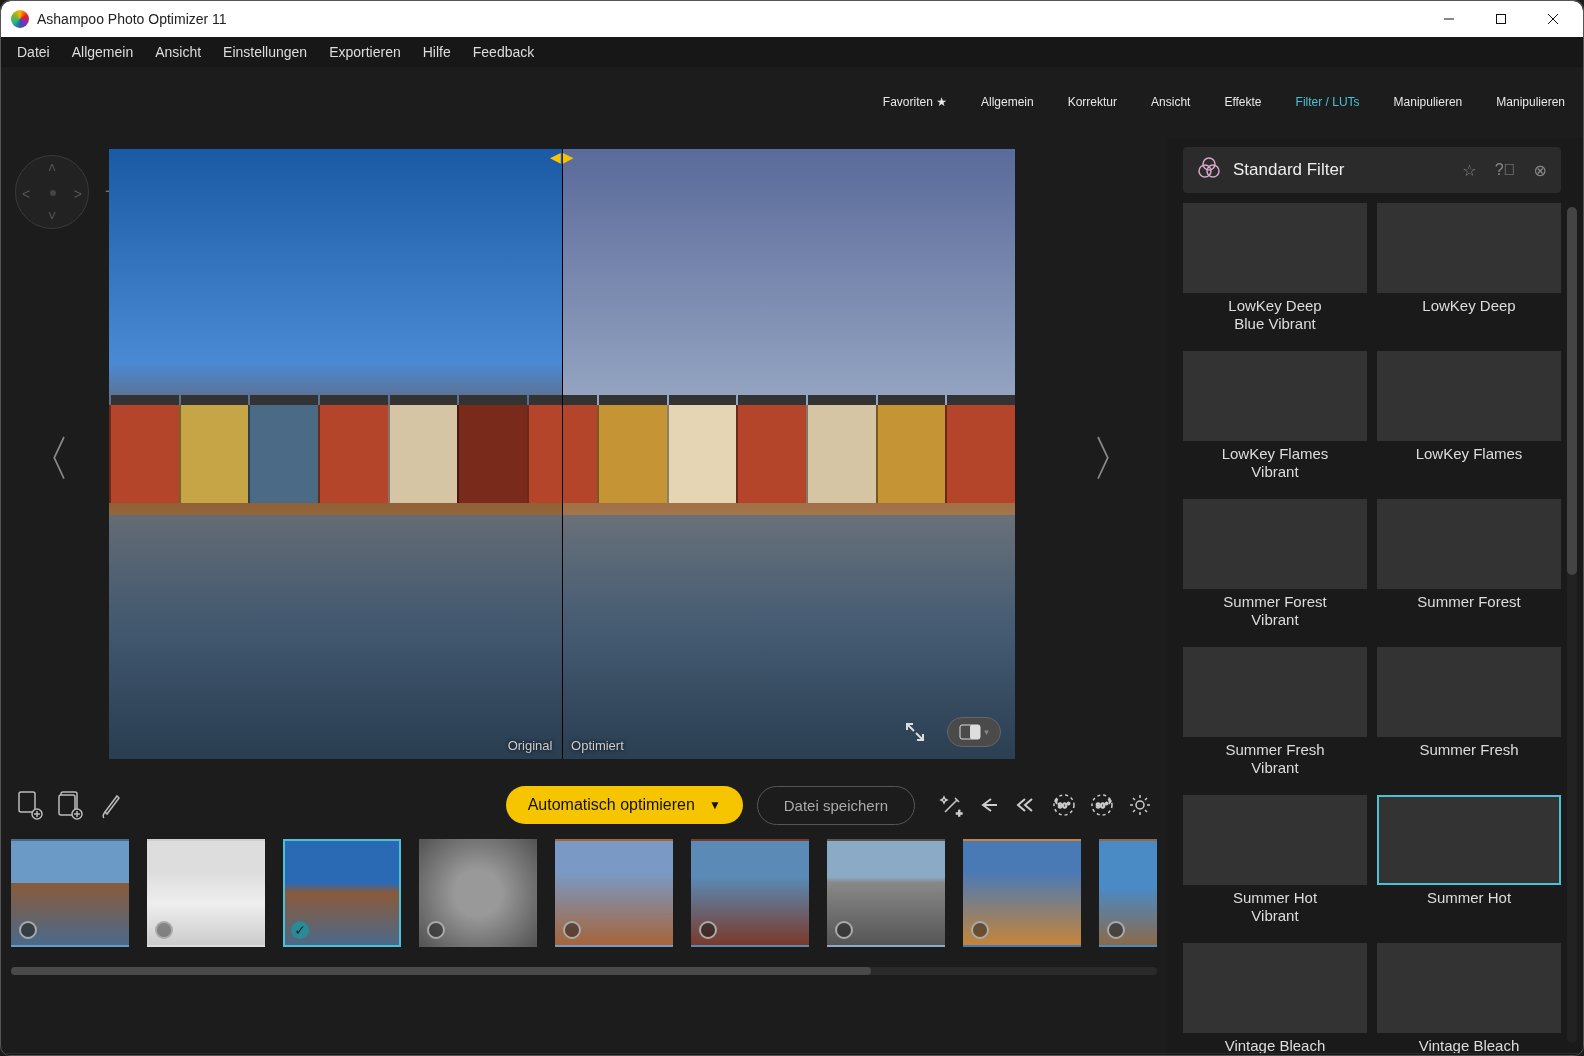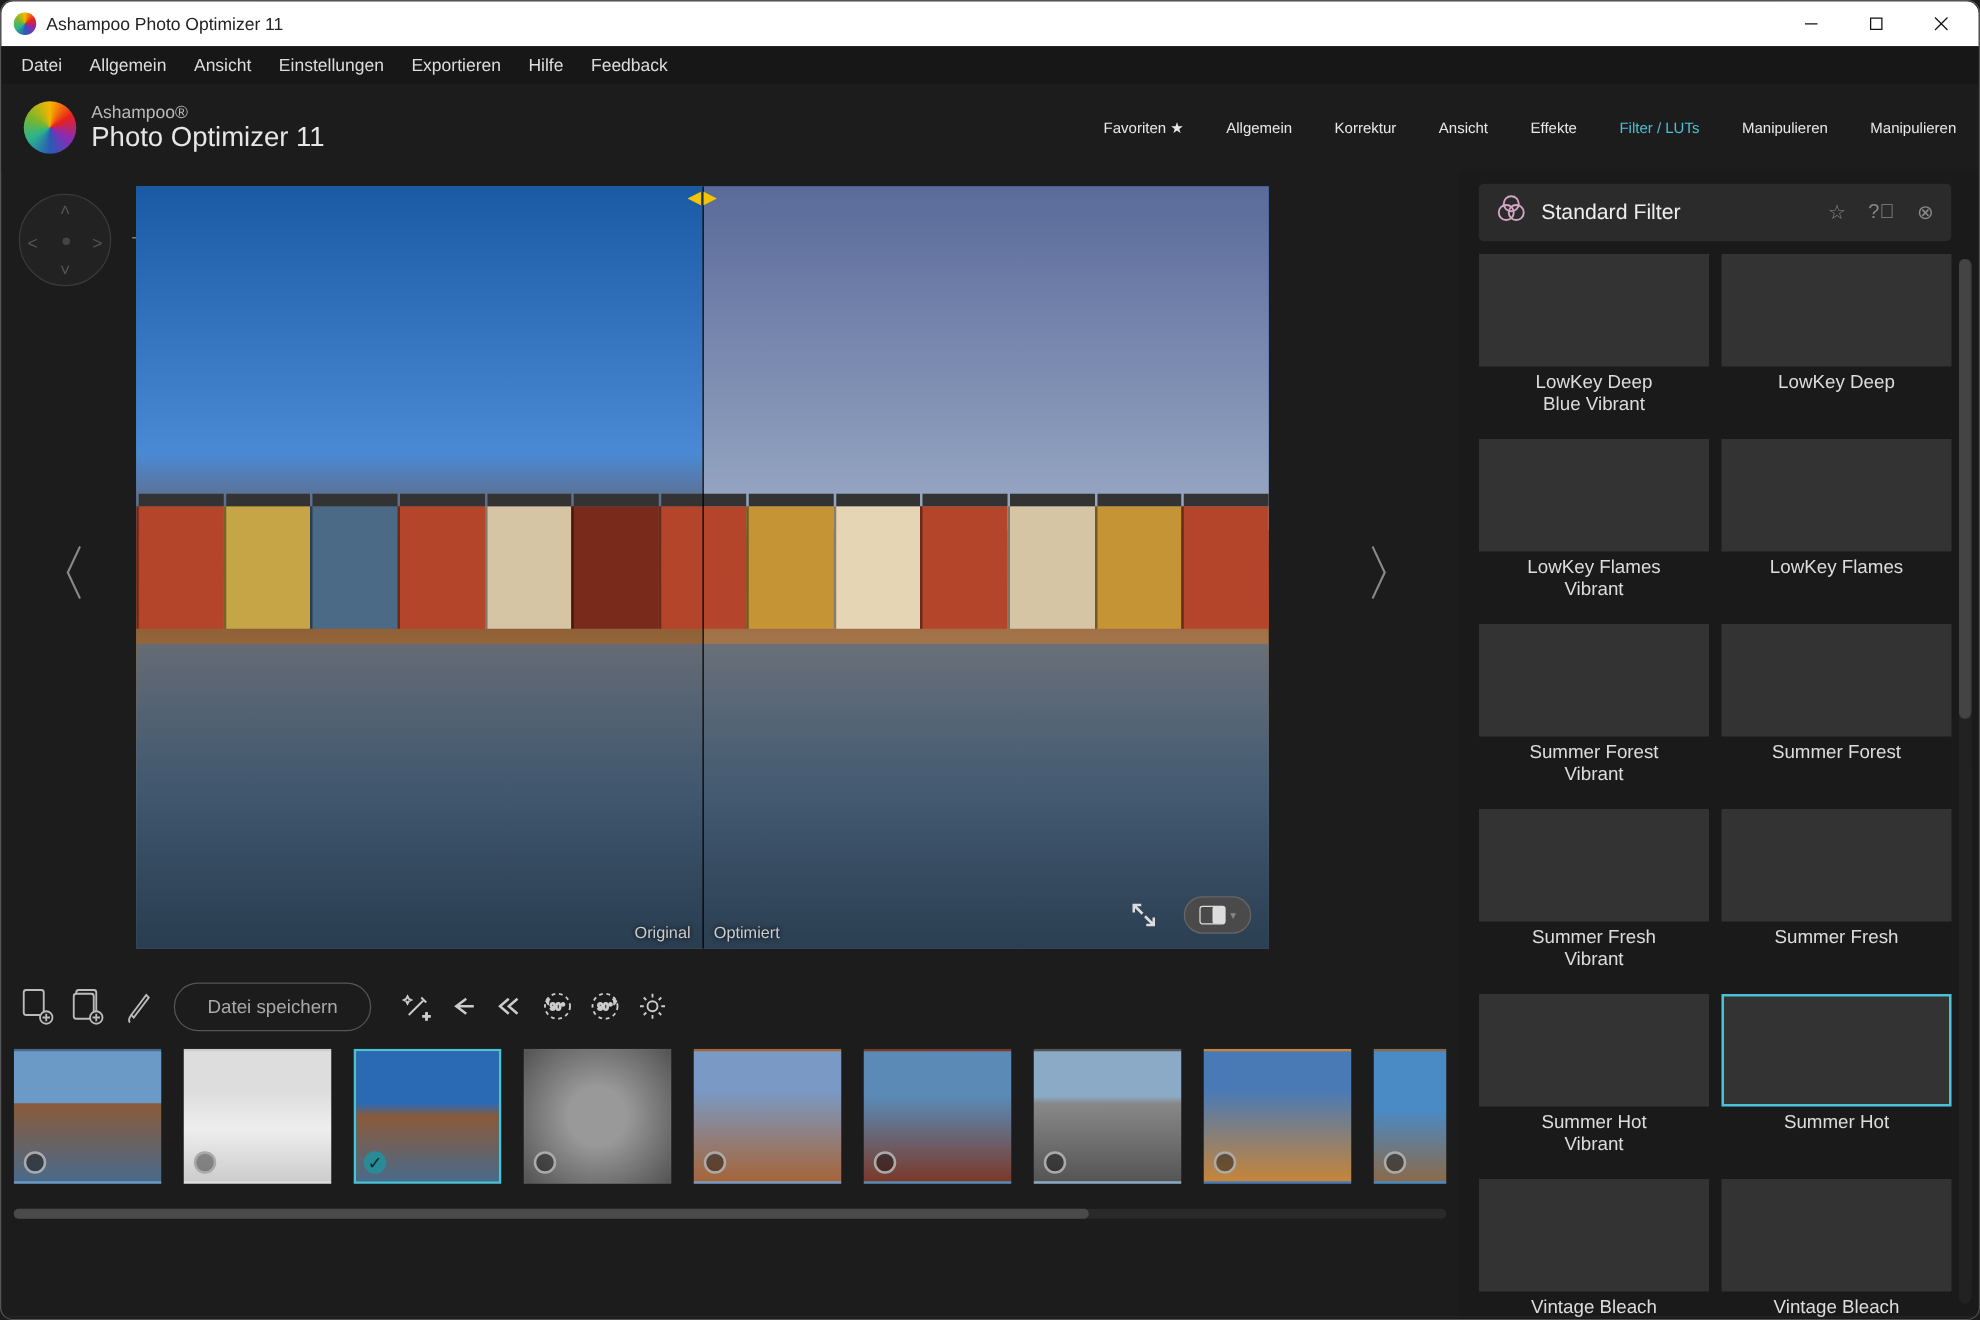--- a/index.html
+++ b/index.html
@@ -152,27 +152,20 @@
   <div class="menuitem">Datei</div>
   <div class="menuitem">Allgemein</div>
   <div class="menuitem">Ansicht</div>
   <div class="menuitem">Einstellungen</div>
   <div class="menuitem">Exportieren</div>
   <div class="menuitem">Hilfe</div>
   <div class="menuitem">Feedback</div>
 </div>
 
 <div class="header">
-  <div class="logo">
-    <div class="icon"></div>
-    <div class="text">
-      <div class="line1">Ashampoo®</div>
-      <div class="line2">Photo Optimizer 11</div>
-    </div>
-  </div>
   <div class="tabs">
     <div class="tab">Favoriten ★</div>
     <div class="tab">Allgemein</div>
     <div class="tab">Korrektur</div>
     <div class="tab">Ansicht</div>
     <div class="tab">Effekte</div>
     <div class="tab active">Filter / LUTs</div>
     <div class="tab">Manipulieren</div>
     <div class="tab">Manipulieren</div>
   </div>
@@ -257,20 +250,24 @@
             <line x1="20" y1="21" x2="20" y2="27"></line>
             <line x1="17" y1="24" x2="23" y2="24"></line>
           </svg>
         </span>
       <span class="action-icon">
           <svg width="26" height="30" stroke="#bbb" fill="none" stroke-width="1.5">
             <path d="M6 22 L18 6 L20 8 L8 24 Z"></path>
             <path d="M6 22 Q3 26 5 28"></path>
           </svg>
         </span>
+      <div class="btn-auto">
+          <span>Automatisch optimieren</span>
+          <span class="caret">▼</span>
+        </div>
       <div class="btn-save">Datei speichern</div>
       <div class="tool-icons">
         <span>
             <svg width="26" height="26" stroke="#ccc" fill="none" stroke-width="1.5">
               <path d="M6 20 L18 8M16 6l4 4M5 5l1 2 2 1-2 1-1 2-1-2-2-1 2-1zM20 18l1 1"></path>
               <text x="17" y="25" font-size="11" fill="#ccc">+</text>
             </svg>
           </span>
         <span>
             <svg width="24" height="24" stroke="#ccc" fill="none" stroke-width="2">

